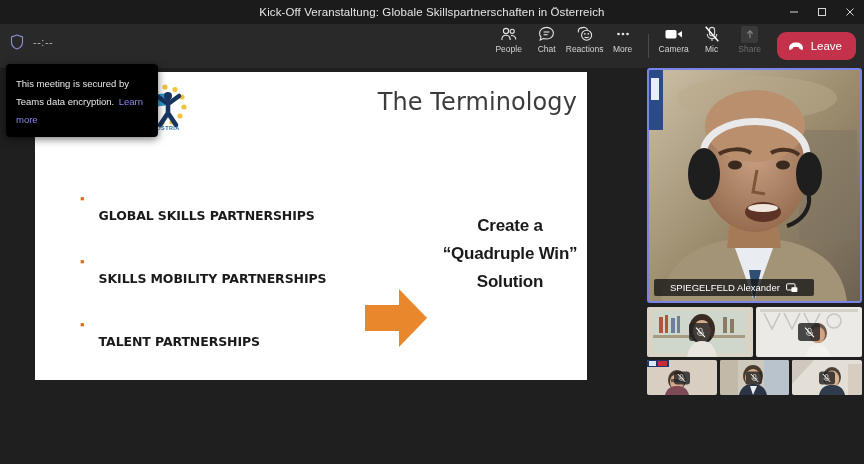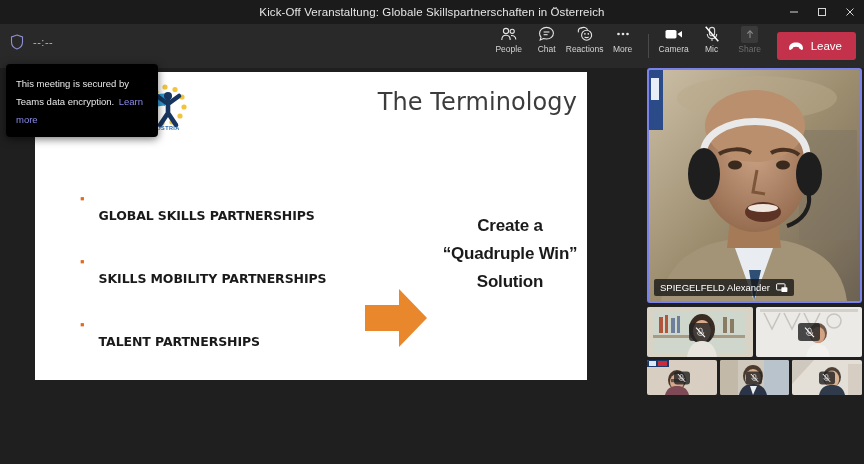--- a/index.html
+++ b/index.html
@@ -69,21 +69,21 @@
   .divider {
     width: 1px; height: 24px; background: #4a4a4a; margin: 0 6px;
   }
   .share-box {
     width: 17px; height: 17px; background: #3a3a3a; border-radius: 2px;
     display: flex; align-items: center; justify-content: center;
   }
   .leave-btn {
     margin-left: 8px;
     height: 28px; padding: 0 14px 0 11px;
-    background: #c4314b; border-radius: 3px;
+    background: #c4314b; border-radius: 9px;
     display: flex; align-items: center; gap: 7px;
     cursor: pointer;
   }
   .leave-label { font-size: 11.5px; color: #fff; font-weight: 400; }
 
   
   .tooltip {
     position: absolute; left: 6px; top: 64px;
     width: 152px; padding: 9px 10px 10px 10px;
     background: #000000; border-radius: 4px;
@@ -174,21 +174,21 @@
   .speaker-tile {
     position: absolute; left: 2px; top: 0;
     width: 215px; height: 235px;
     border: 2px solid #7b83eb; border-radius: 3px;
     overflow: hidden;
     background: #8f7f62;
   }
   .vidbg { position: absolute; inset: 0; }
   .name-chip {
     position: absolute; left: 5px; bottom: 5px;
-    height: 17px; padding: 0 6px;
+    height: 17px; padding: 0 16px;
     background: rgba(20,20,20,.78); border-radius: 2px;
     display: flex; align-items: center; gap: 6px;
   }
   .name-chip .nm { font-size: 9.5px; color: #fff; white-space: nowrap; }
 
   .grid-row { position: absolute; display: flex; gap: 3px; }
   .row2 { left: 2px; top: 239px; }
   .row3 { left: 2px; top: 292px; }
   .tile {
     position: relative; border-radius: 2px; overflow: hidden;

